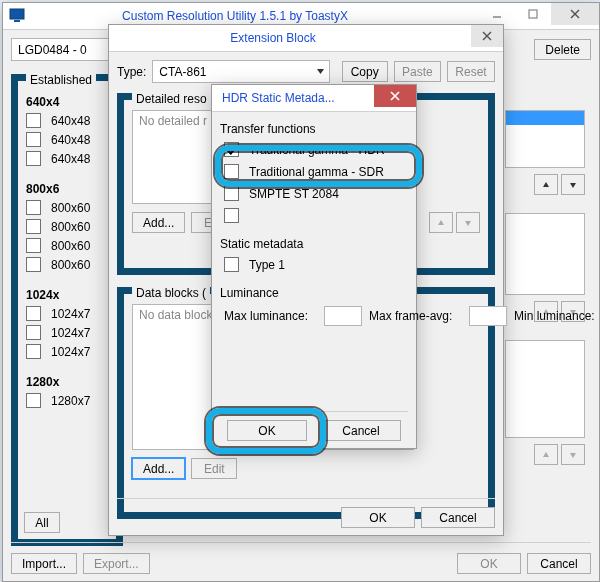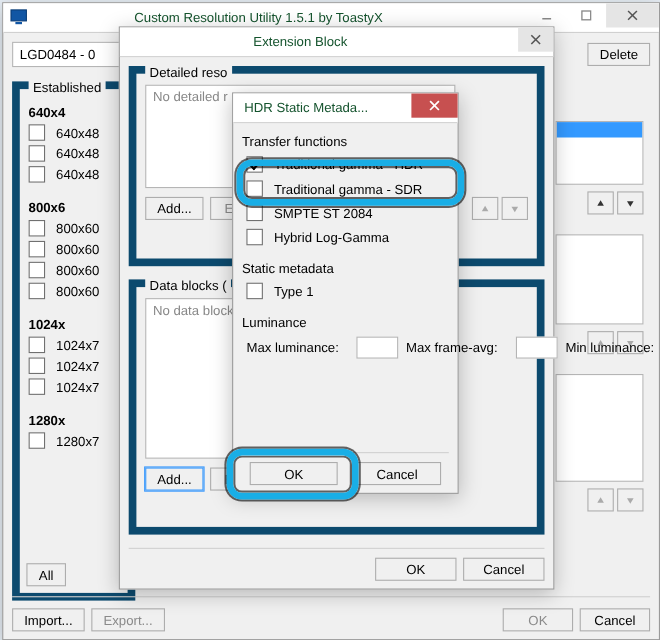--- a/index.html
+++ b/index.html
@@ -18,21 +18,21 @@
   body{
     width:600px;height:582px;
     font-family:"Segoe UI",Tahoma,Arial,sans-serif;
     font-size:12px;color:var(--text);
     background:#e8eff6;overflow:hidden;position:relative;
   }
   
   .window{position:absolute;background:var(--win-bg);border:1px solid var(--win-border);box-shadow:0 4px 18px rgba(0,0,0,.25);}
   .titlebar{height:26px;background:var(--titlebar);border-bottom:1px solid #d0d0d0;display:flex;align-items:center;padding:0 0 0 6px;}
   .titlebar .icon{width:16px;height:16px;margin-right:6px;}
-  .titlebar .title{flex:1;text-align:center;font-size:12px;color:#14532d;padding-right:40px;}
+  .titlebar .title{flex:1;text-align:center;font-size:12px;color:#1d4ed8;padding-right:40px;}
   .titlebar .title.left{text-align:left;padding-right:0;}
   .sysbtns{display:flex;height:100%;}
   .sysbtn{width:34px;height:20px;margin-top:0;display:flex;align-items:center;justify-content:center;border:1px solid transparent;}
   .sysbtn.inactive{color:#aaa;}
   .sysbtn.close{background:var(--close-red);color:#fff;width:40px;height:20px;}
   .sysbtn.close svg{stroke:#fff;}
   .client{position:relative;padding:8px;}
   .btn{display:inline-flex;align-items:center;justify-content:center;height:21px;min-width:46px;padding:0 10px;background:var(--btn-face);border:1px solid var(--btn-border);font-size:12px;box-sizing:border-box;}
   .btn.disabled{color:var(--disabled);}
   .btn.icon-only{min-width:24px;width:24px;padding:0;}
@@ -222,20 +222,33 @@
       <div class="sysbtn" style="background:#e5e5e5;width:30px;">
           <svg width="10" height="10">
             <line x1="1" y1="1" x2="9" y2="9" stroke="#555" stroke-width="1.4"></line>
             <line x1="9" y1="1" x2="1" y2="9" stroke="#555" stroke-width="1.4"></line>
           </svg>
         </div>
     </div>
   </div>
   <div class="client" style="height:calc(100% - 26px);box-sizing:border-box;">
 
+    <div class="row" style="margin-bottom:10px;">
+      <span>Type:</span>
+      <div class="combo" style="width:200px;">
+        <span>CTA-861</span>
+        <span class="arrow"><svg width="9" height="9">
+              <path d="M1 2 L8 2 L4.5 7 Z" fill="#333"></path>
+            </svg></span>
+      </div>
+      <div style="flex:1"></div>
+      <div class="btn">Copy</div>
+      <div class="btn disabled">Paste</div>
+      <div class="btn disabled">Reset</div>
+    </div>
 
     <div class="groupbox" style="height:150px;margin-bottom:12px;">
       <span class="legend">Detailed reso</span>
       <div class="listbox" style="height:92px;width:280px;">
         <div class="placeholder">No detailed r</div>
       </div>
       <div class="row" style="margin-top:8px;">
         <div class="btn">Add...</div>
         <div class="btn disabled">Edit</div>
         <div style="flex:1"></div>
@@ -298,21 +311,20 @@
       <label class="row">
           <span class="checkbox"></span>
           <span>Traditional gamma - SDR</span>
         </label>
       <label class="row">
           <span class="checkbox"></span>
           <span>SMPTE ST 2084</span>
         </label>
       <label class="row">
           <span class="checkbox"></span>
-          <span>Hybrid Log-Gamma</span>
         </label>
     </div>
 
     <div style="margin:14px 0 6px;">Static metadata</div>
     <div style="margin-left:4px;">
       <label class="row">
           <span class="checkbox"></span>
           <span>Type 1</span>
         </label>
     </div>

